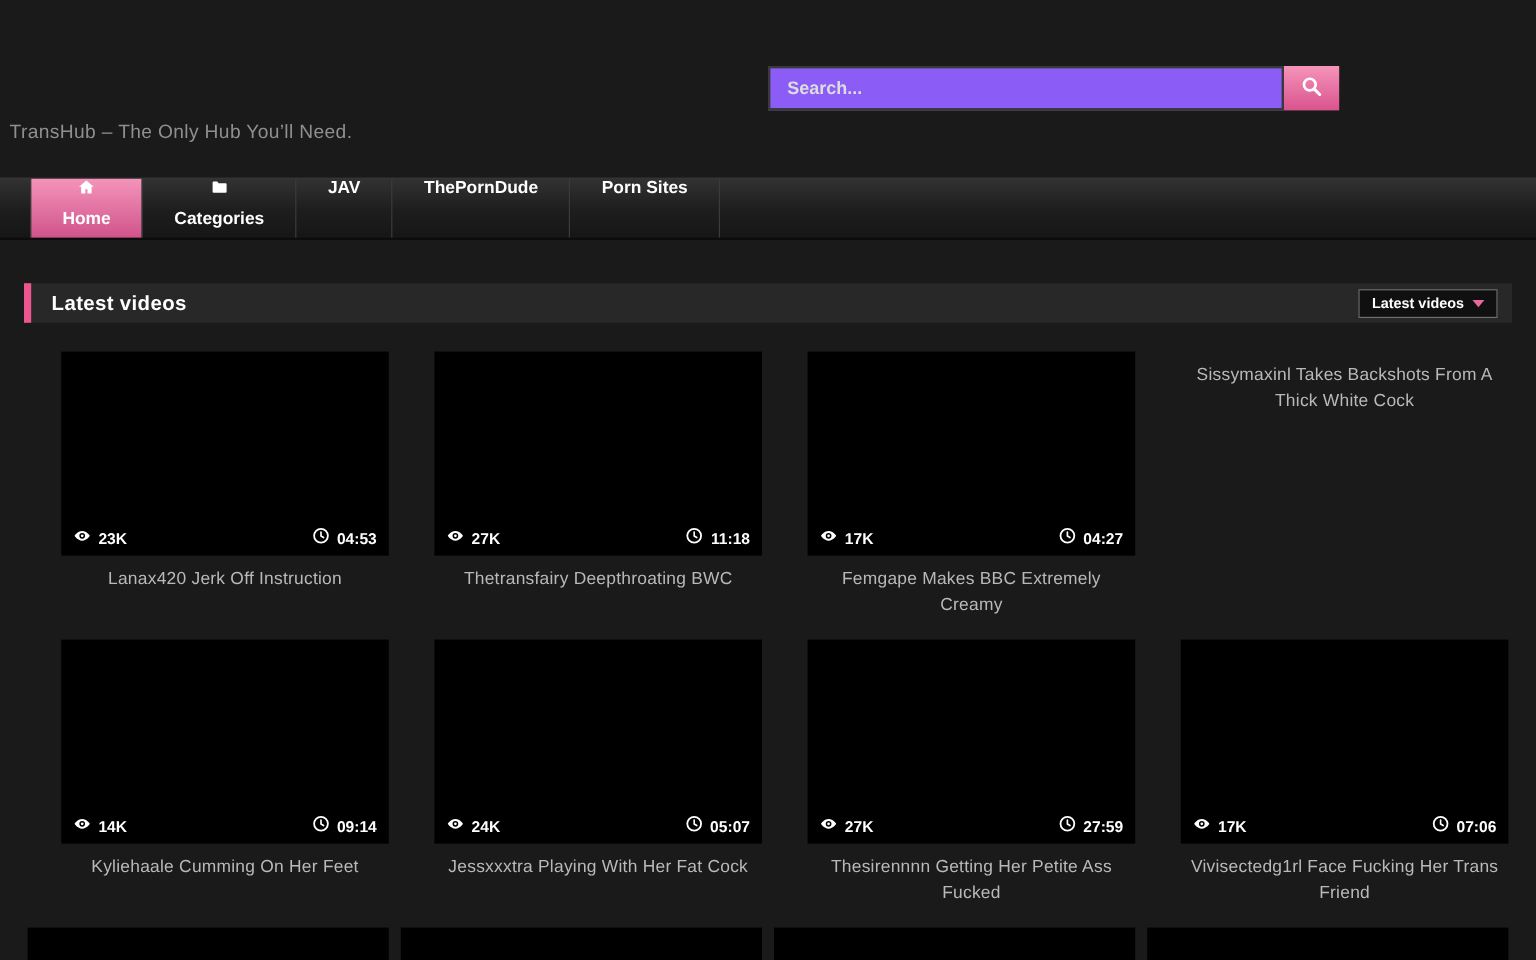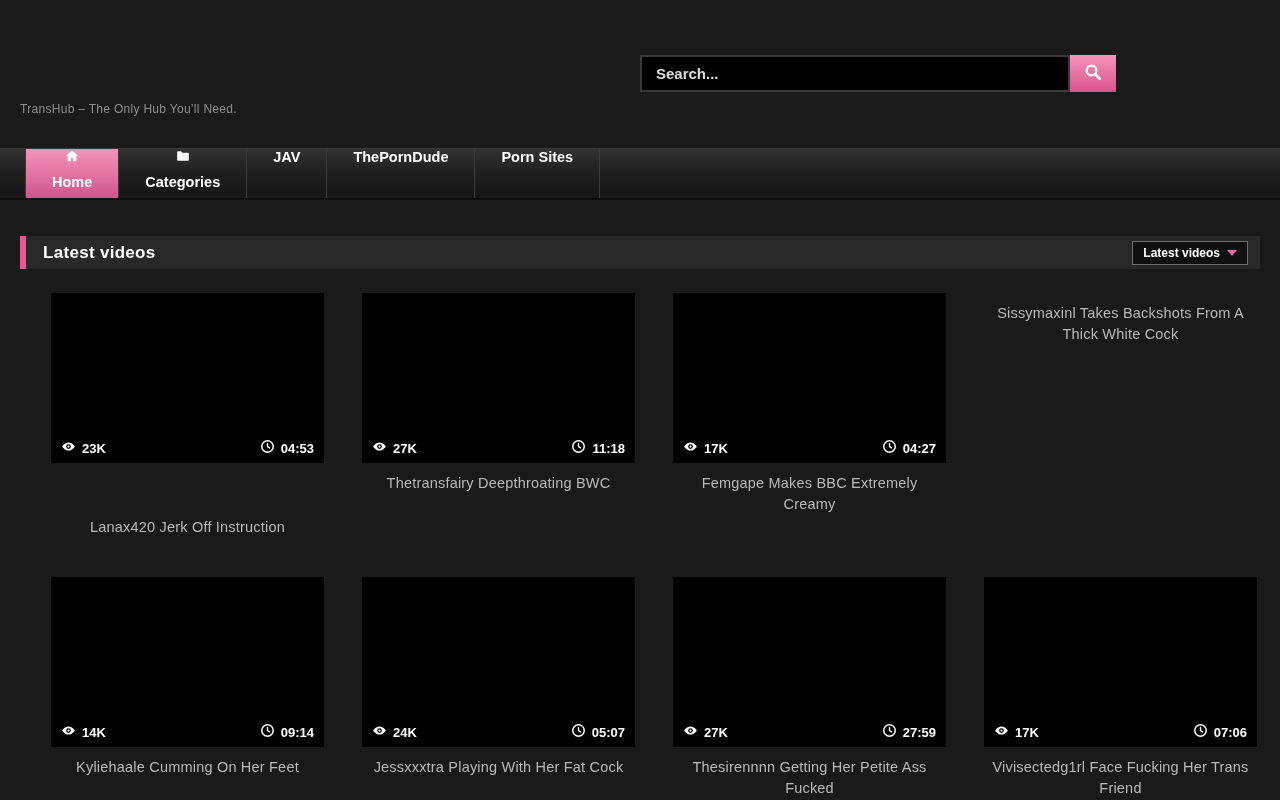--- a/index.html
+++ b/index.html
@@ -10,33 +10,33 @@
     color:#ddd;
   }
 
   
   .topbar { position:relative; height:148px; }
   .searchwrap {
     position:absolute; left:640px; top:55px; width:476px; height:37px;
     display:flex; align-items:stretch;
   }
   .searchwrap input {
-    width:430px; height:37px; background:#000000; border:2px solid #3a3a3a;
+    width:430px; height:37px; background:#8b5cf6; border:2px solid #3a3a3a;
     color:#e6e6e6; font-weight:bold; font-size:15px; padding:0 14px;
     font-family:"Liberation Sans", sans-serif; outline:none;
   }
   .searchwrap input::placeholder { color:#dcdcdc; opacity:1; }
   .searchbtn {
     width:46px; height:37px; border:none; cursor:pointer;
     background:linear-gradient(#f594ba, #d9538d);
     display:flex; align-items:center; justify-content:center;
   }
   .searchbtn svg { width:18px; height:18px; }
   .tagline {
-    position:absolute; left:20px; top:102px; font-size:12px; color:#8f8f8f;
+    position:absolute; left:8px; top:102px; font-size:16px; color:#8f8f8f;
     letter-spacing:.3px;
   }
 
   
   .nav {
     height:52px; width:100%;
     background:linear-gradient(#323232, #1d1d1d 55%, #161616);
     border-top:1px solid #3a3a3a; border-bottom:2px solid #0c0c0c;
     display:flex; align-items:stretch; padding-left:25px;
   }
@@ -153,21 +153,21 @@
           </span>
           <span class="m">
             <span><svg viewBox="0 0 24 24" width="14" height="14">
                 <circle cx="12" cy="12" r="9.2" fill="none" stroke="#fff" stroke-width="2.4"></circle>
                 <path d="M12 7v5.3l3.4 2" fill="none" stroke="#fff" stroke-width="2.2" stroke-linecap="round"></path>
               </svg></span>
             <span>04:53</span>
           </span>
         </div>
       </div>
-      <h3 class="vtitle" style="font-weight: normal; margin-top: 44px;">Lanax420 Jerk Off Instruction</h3>
+      <h3 class="vtitle" style="font-weight: normal;">Lanax420 Jerk Off Instruction</h3>
     </article>
     <article class="card">
       <div class="thumb">
         <div class="meta">
           <span class="m">
             <span><svg viewBox="0 0 24 24" width="15" height="15">
                 <path fill="#fff" fill-rule="evenodd" d="M12 5.5C5.6 5.5 1.8 12 1.8 12s3.8 6.5 10.2 6.5S22.2 12 22.2 12 18.4 5.5 12 5.5Zm0 10.3a3.8 3.8 0 1 1 0-7.6 3.8 3.8 0 0 1 0 7.6Z"></path>
                 <circle fill="#fff" cx="12" cy="12" r="1.8"></circle>
               </svg></span>
             <span>27K</span>

